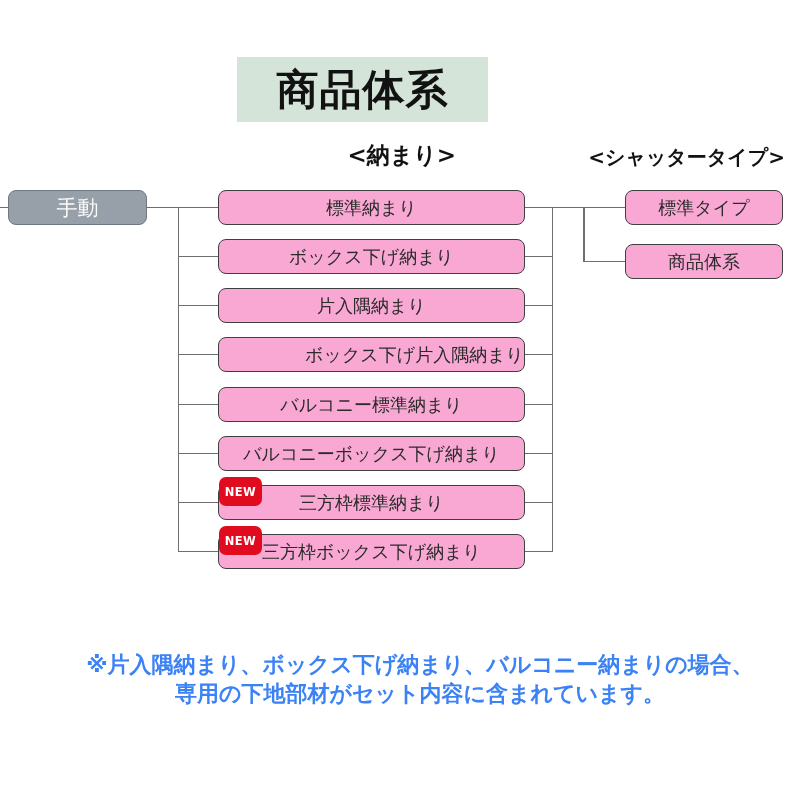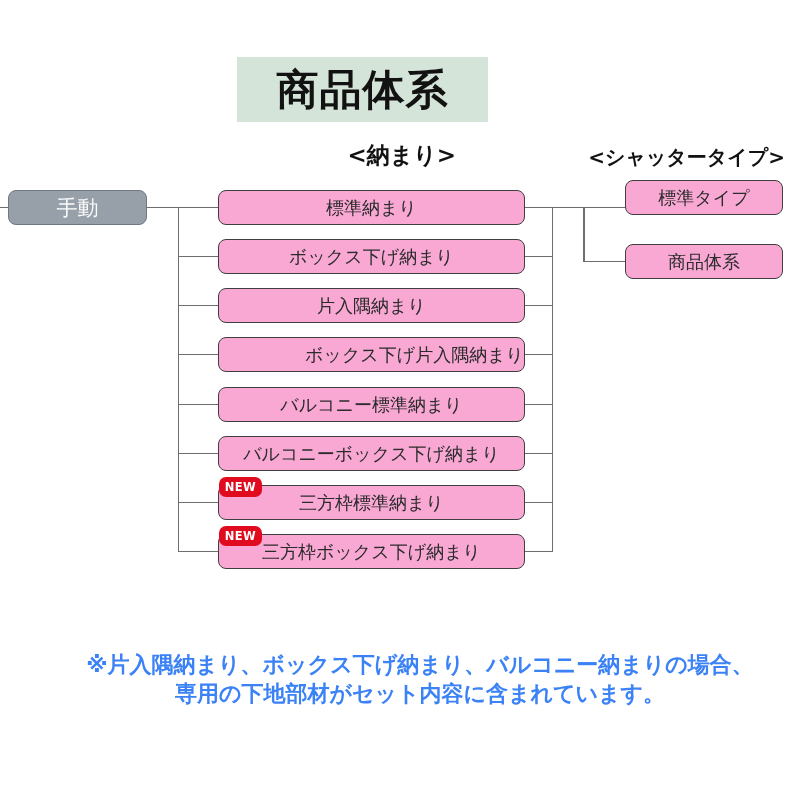--- a/index.html
+++ b/index.html
@@ -26,21 +26,21 @@
   .node.manual{
     left:8px;top:190px;width:139px;height:35px;
     background:#97a0a9;border-color:#6f7780;color:#fafafa;font-size:21px;
   }
   .node.mid{left:218px;width:307px;height:35px;}
   .node.right{left:625px;width:158px;height:35px;}
   .line{position:absolute;background:#6e6e6e;}
   .hline{height:1.5px;}
   .vline{width:1.5px;}
   .new-badge{
-    position:absolute;left:0px;top:-9px;width:43px;height:20px;
+    position:absolute;left:0px;top:-9px;width:43px;height:29px;
     background:#e00b1e;color:#ffffff;border-radius:7px;
     display:flex;align-items:center;justify-content:center;
     font-size:11.5px;font-weight:bold;letter-spacing:0.4px;
   }
   .footnote{
     position:absolute;left:40px;top:650px;width:760px;text-align:center;
     font-size:22px;font-weight:600;line-height:29px;color:#3b82f6;white-space:nowrap;
   }
 </style>
 </head>
@@ -102,21 +102,21 @@
   </div>
   <div class="node mid" style="top:485px;">
     <span class="new-badge">NEW</span>
     <span>三方枠標準納まり</span>
   </div>
   <div class="node mid" style="top:534px;">
     <span class="new-badge">NEW</span>
     <span>三方枠ボックス下げ納まり</span>
   </div>
 
-  <div class="node right" style="top:180px;">
+  <div class="node right" style="top:190px;">
     <span>標準タイプ</span>
   </div>
   <div class="node right" style="top:244px;">
     <span>商品体系</span>
   </div>
 
   <div class="footnote">
     <div>※片入隅納まり、ボックス下げ納まり、バルコニー納まりの場合、</div>
     <div>専用の下地部材がセット内容に含まれています。</div>
   </div>

